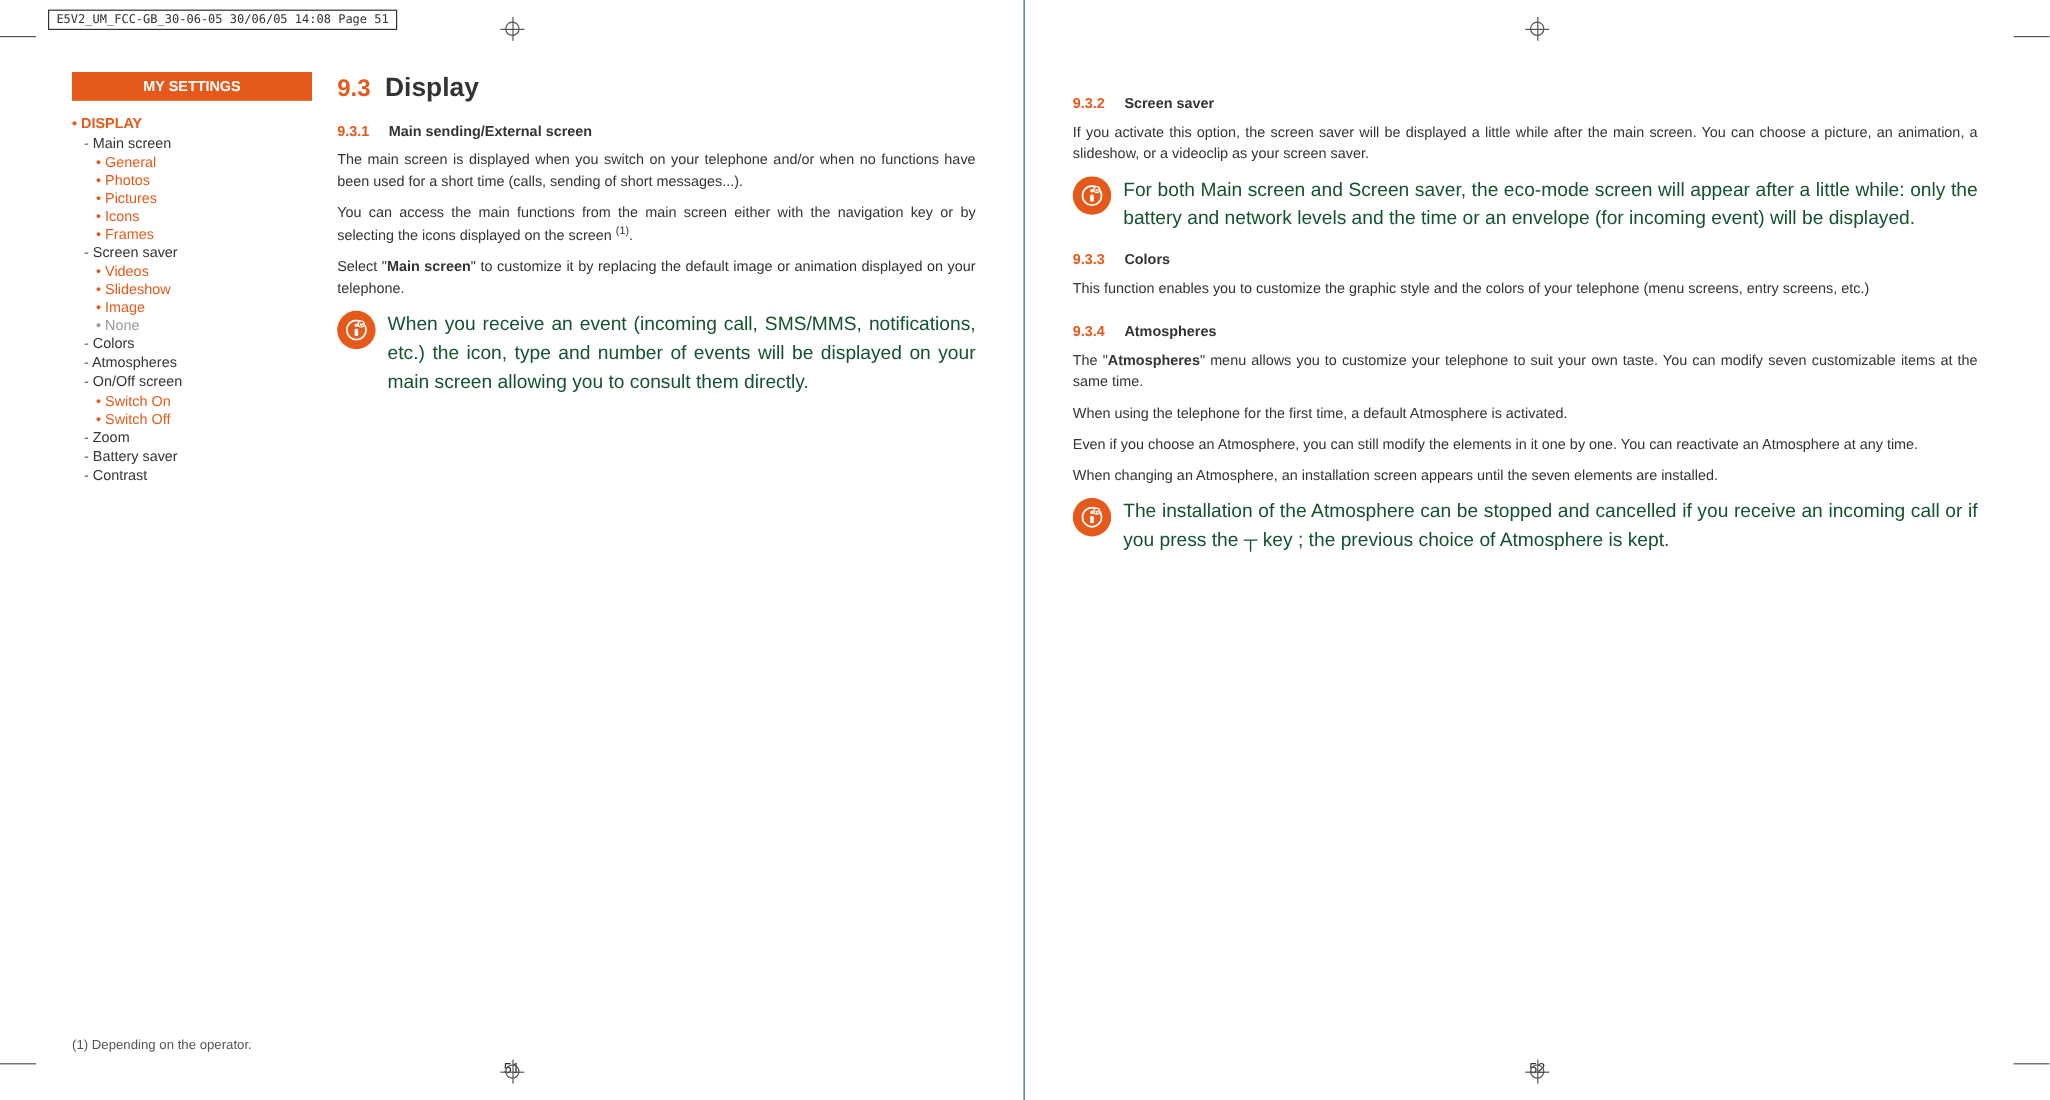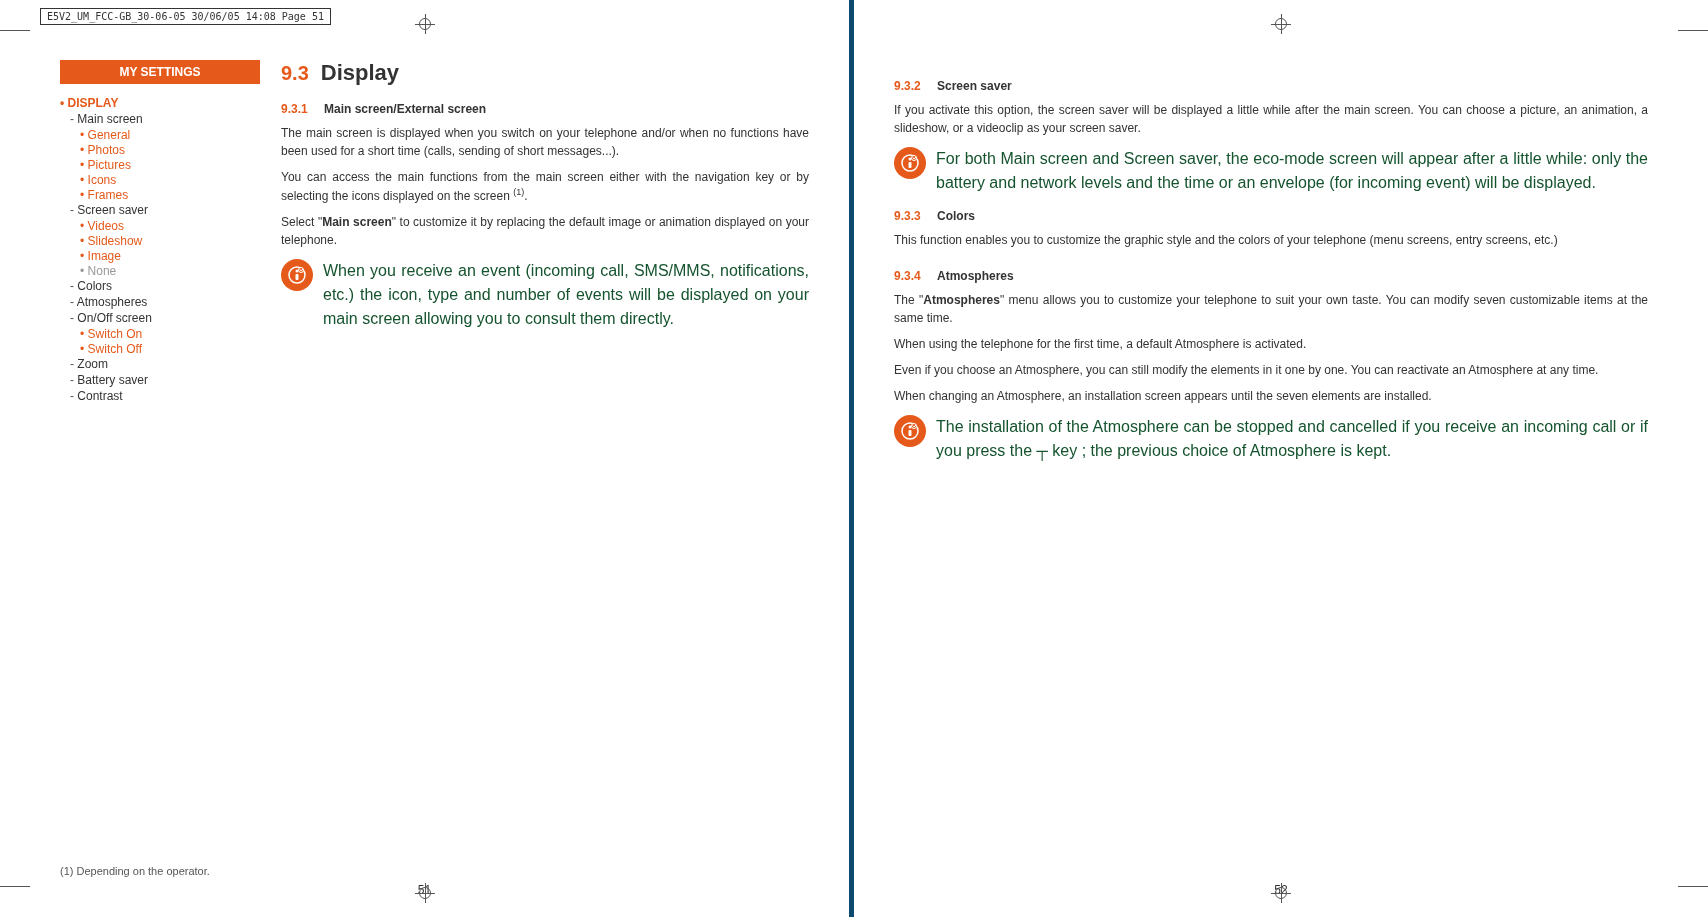--- a/index.html
+++ b/index.html
@@ -19,21 +19,21 @@
       background: white;
       position: relative;
     }
     
     .page-left {
       width: 854px;
       height: 917px;
       background: white;
       position: relative;
       padding: 60px 40px 40px 60px;
-      border-right: 5px solid #0c4a6e;
+      border-right: 1px solid #0c4a6e;
     }
     
     .page-right {
       width: 854px;
       height: 917px;
       background: white;
       position: relative;
       padding: 79px 60px 40px 40px;
     }
     
@@ -316,21 +316,21 @@
 
       <div class="main-content">
         <div class="section-header-row">
           <span class="section-num-large">9.3</span>
           <span class="section-title-large">Display</span>
         </div>
 
         <div class="subsection">
           <div class="subsection-header">
             <span class="subsection-num">9.3.1</span>
-            <span class="subsection-title">Main screen/External screen</span>
+            <span class="subsection-title">Main sending/External screen</span>
           </div>
           <p class="subsection-content">
             The main screen is displayed when you switch on your telephone and/or when no functions have been used for a short time (calls, sending of short messages...).
           </p>
           <p class="subsection-content">
             You can access the main functions from the main screen either with the navigation key or by selecting the icons displayed on the screen <sup>(1)</sup>.
           </p>
           <p class="subsection-content">
             Select "<span class="bold">Main screen</span>" to customize it by replacing the default image or animation displayed on your telephone.
           </p>

